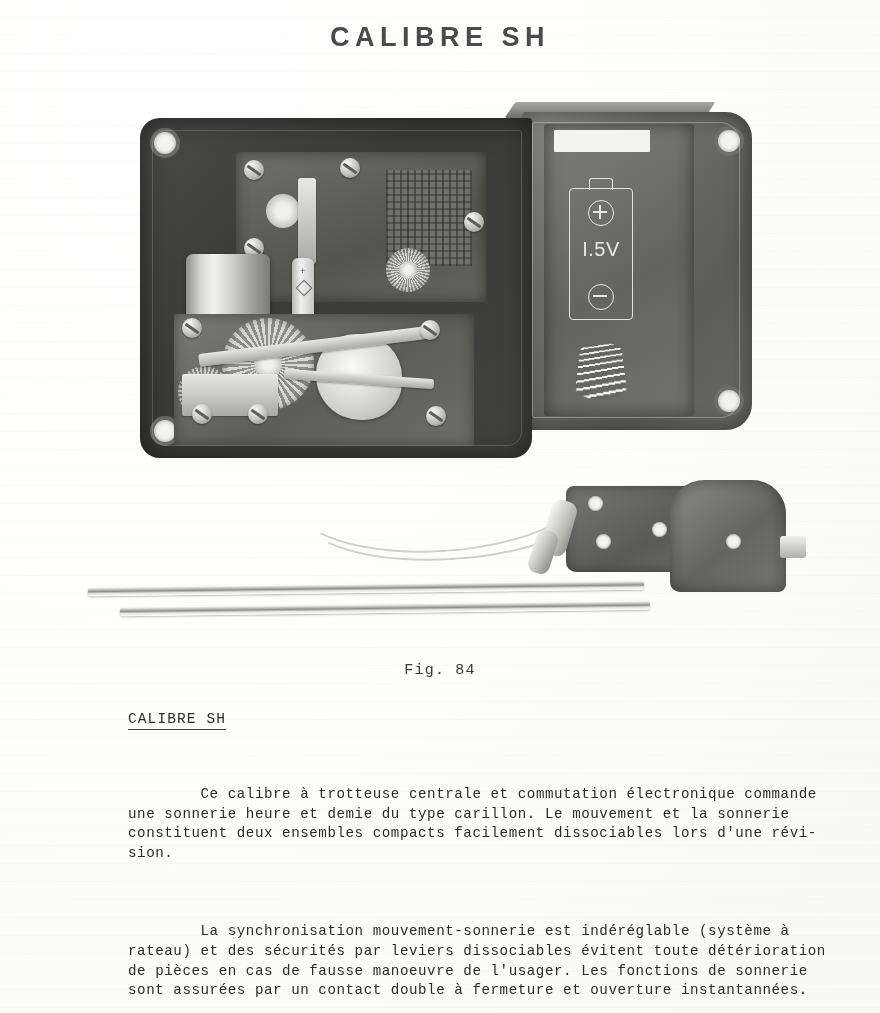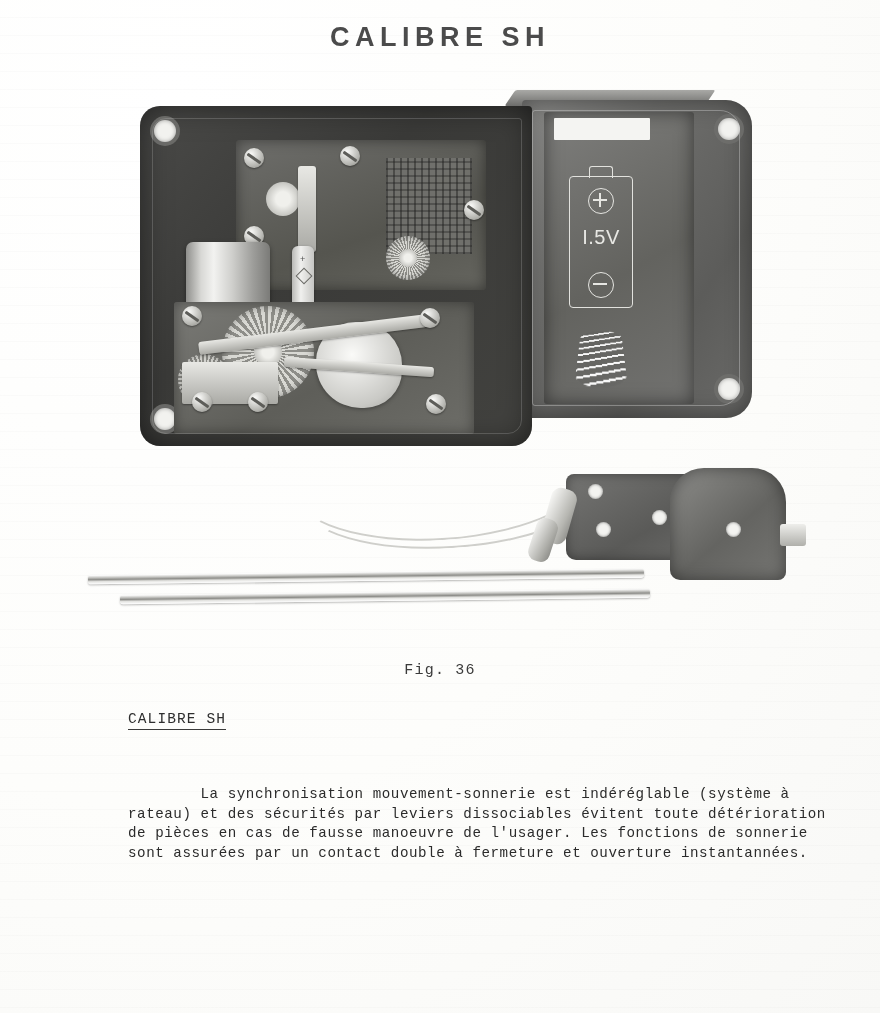--- a/index.html
+++ b/index.html
@@ -43,21 +43,21 @@
     font-weight: bold;
     font-size: 27px;
     letter-spacing: 5.5px;
     color: #4b4b4b;
   }
 
   
   .figure {
     position: absolute;
     left: 78px;
-    top: 80px;
+    top: 92px;
     width: 760px;
     height: 560px;
   }
 
   .photo {
     position: absolute;
     left: 62px;
     top: 6px;
     width: 612px;
     height: 390px;
@@ -538,22 +538,26 @@
       <div class="gong-hole" style="left:56px; top:54px;"></div>
     </div>
     <div class="gong-stub"></div>
   </div>
 
   <div class="rod" style="left:10px; top:492px; width:556px; height:9px; transform:rotate(-0.7deg);"></div>
   <div class="rod" style="left:42px; top:512px; width:530px; height:9px; transform:rotate(-0.7deg);"></div>
 
 </div>
 
-<div class="fig-caption">Fig. 36</div>
+<div class="fig-caption">Fig. 84</div>
 
 <div class="section-heading">CALIBRE SH</div>
 
 <div class="body-text">
+  <p>        Ce calibre à trotteuse centrale et commutation électronique commande
+une sonnerie heure et demie du type carillon. Le mouvement et la sonnerie
+constituent deux ensembles compacts facilement dissociables lors d'une révi-
+sion.</p>
   <p>        La synchronisation mouvement-sonnerie est indéréglable (système à
 rateau) et des sécurités par leviers dissociables évitent toute détérioration
 de pièces en cas de fausse manoeuvre de l'usager. Les fonctions de sonnerie
 sont assurées par un contact double à fermeture et ouverture instantannées.</p>
 </div>
 
 </body></html>

